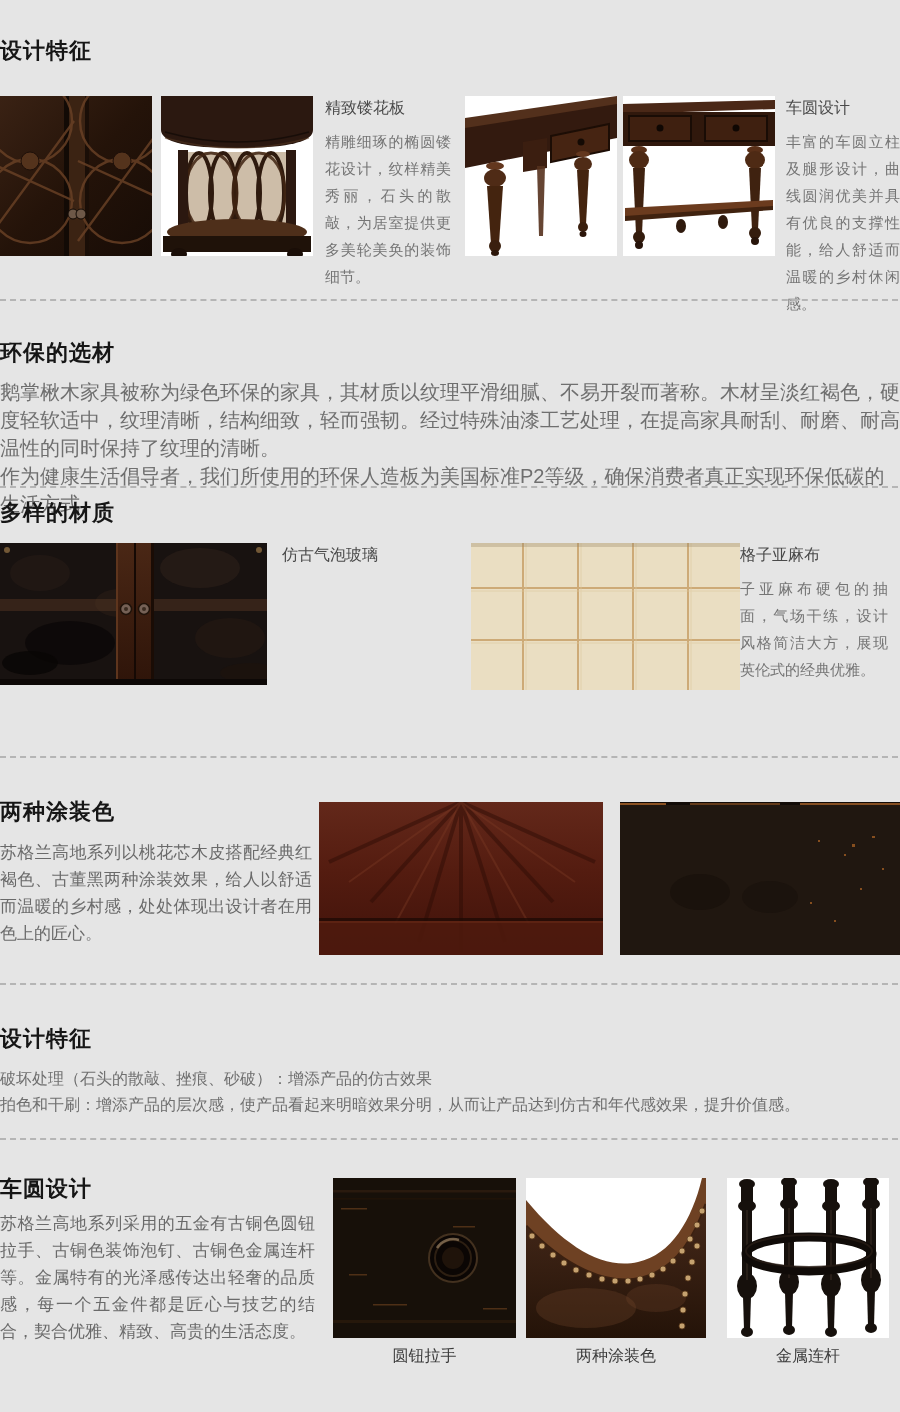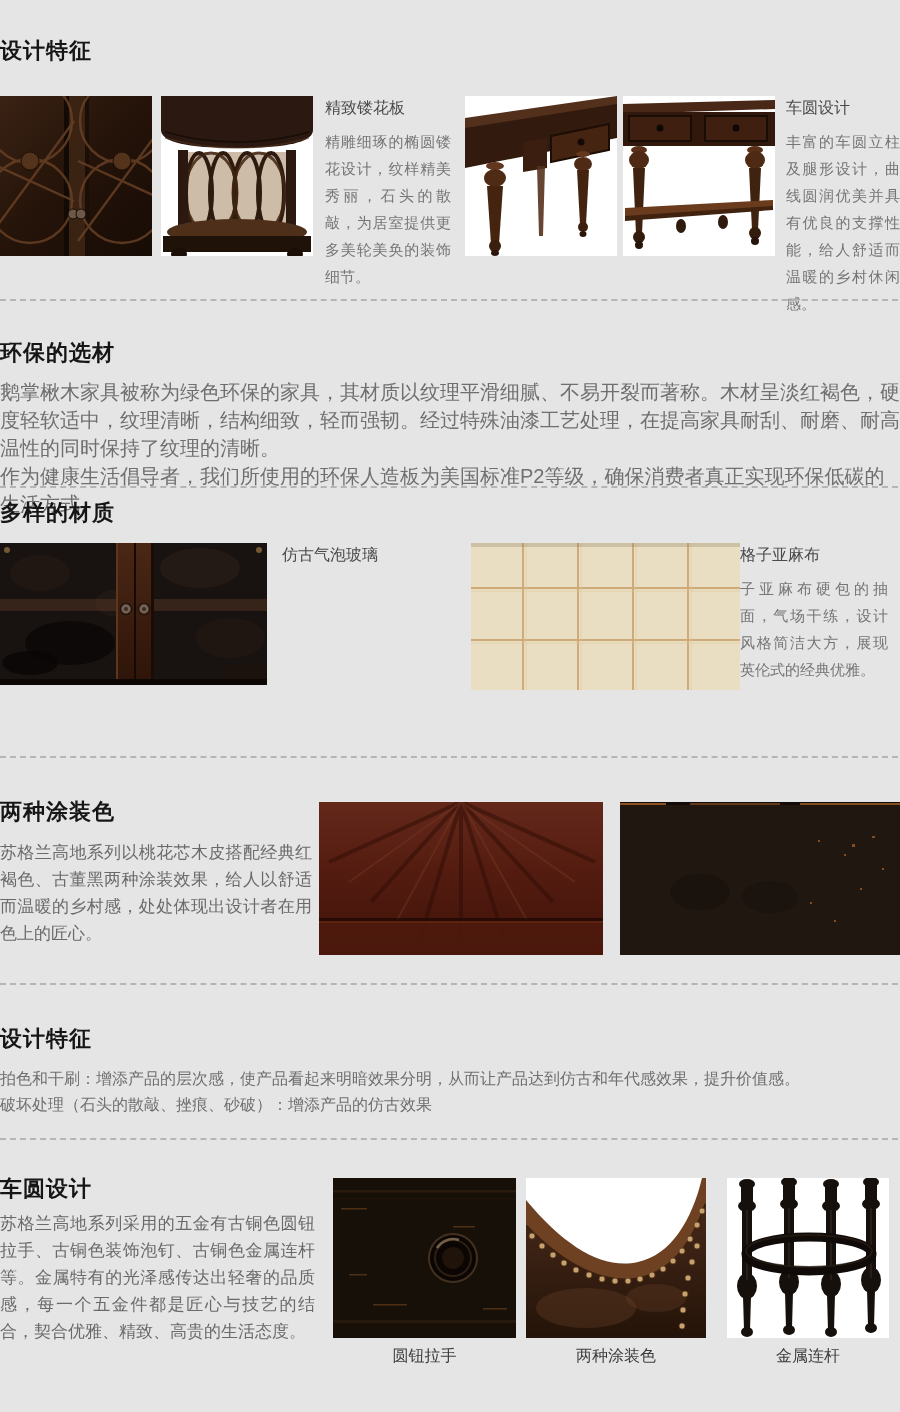--- a/index.html
+++ b/index.html
@@ -286,22 +286,22 @@
             <rect x="232" y="42" width="3" height="3"></rect>
         </g>
       </svg>
     </div>
   </section>
 
   <div class="divider" style="top:983px"></div>
 
   <section class="sec" style="top:1026px">
     <h2>设计特征</h2>
+    <p class="finish-line">破坏处理（石头的散敲、挫痕、砂破）：增添产品的仿古效果</p>
     <p class="finish-line">拍色和干刷：增添产品的层次感，使产品看起来明暗效果分明，从而让产品达到仿古和年代感效果，提升价值感。</p>
-    <p class="finish-line">破坏处理（石头的散敲、挫痕、砂破）：增添产品的仿古效果</p>
   </section>
 
   <div class="divider" style="top:1138px"></div>
 
   <section class="sec" style="top:1176px">
     <div class="row">
       <div class="colL315">
         <h2>车圆设计</h2>
         <p class="body17" style="margin-top:8px">苏格兰高地系列采用的五金有古铜色圆钮拉手、古铜色装饰泡钉、古铜色金属连杆等。金属特有的光泽感传达出轻奢的品质感，每一个五金件都是匠心与技艺的结合，契合优雅、精致、高贵的生活态度。</p>
       </div>

